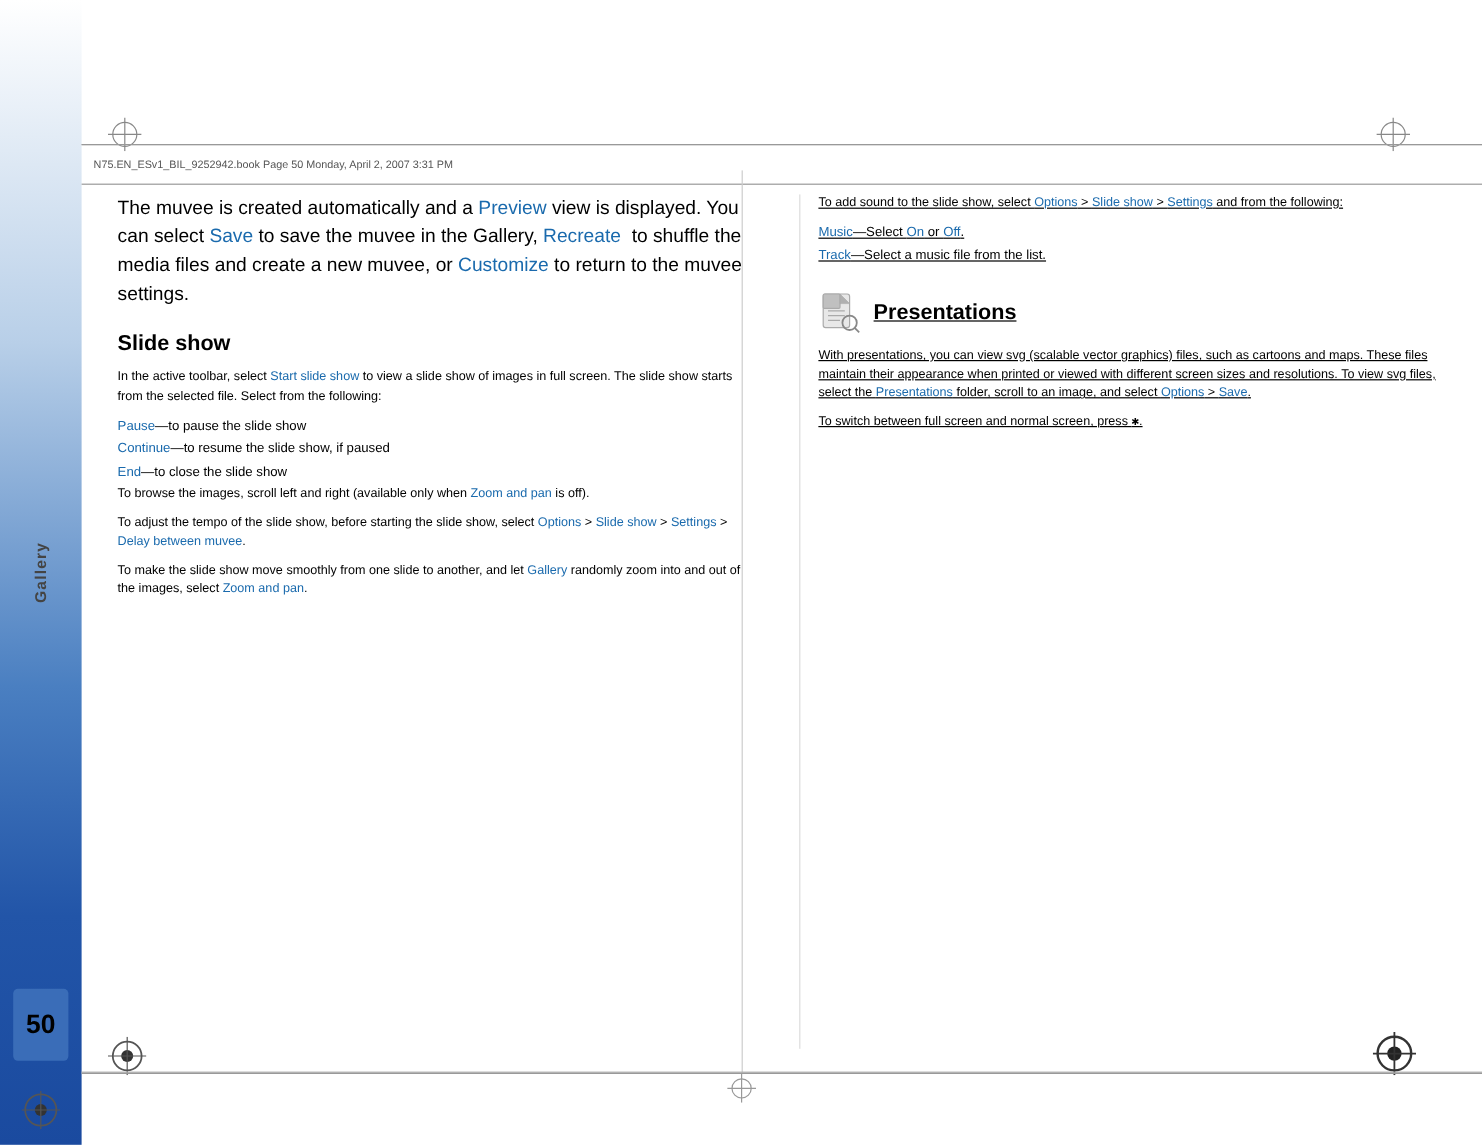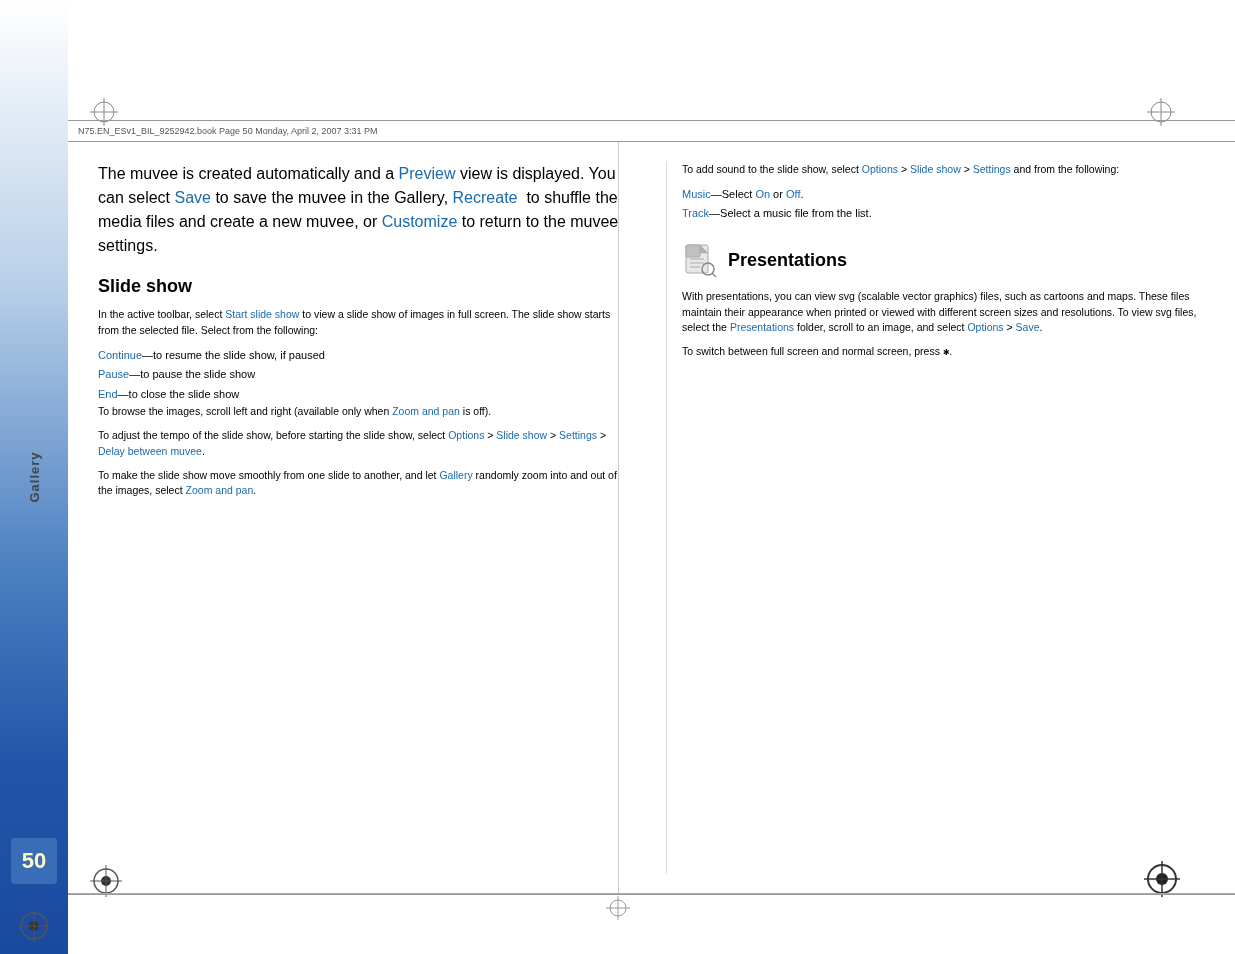--- a/index.html
+++ b/index.html
@@ -30,25 +30,25 @@
       background: linear-gradient(to bottom, #ffffff 0%, #b8cfe8 30%, #4a7fc1 60%, #2255a8 80%, #1a4a9f 100%);
       display: flex;
       flex-direction: column;
       align-items: center;
       justify-content: flex-end;
       padding-bottom: 30px;
     }
 
     .page-number {
       background: #3a6db8;
-      color: #fef9c3;
+      color: #000000;
       font-size: 22px;
       font-weight: bold;
       width: 46px;
-      height: 46px;
+      height: 60px;
       display: flex;
       align-items: center;
       justify-content: center;
       border-radius: 4px;
       margin-bottom: 40px;
     }
 
     .sidebar-label {
       position: absolute;
       top: 50%;
@@ -60,21 +60,21 @@
       white-space: nowrap;
       letter-spacing: 1px;
     }
 
     
     .header-bar {
       position: absolute;
       top: 120px;
       left: 68px;
       right: 0;
-      height: 22px;
+      height: 34px;
       border-top: 1px solid #999;
       border-bottom: 1px solid #999;
       display: flex;
       align-items: center;
       padding-left: 10px;
     }
 
     .header-text {
       font-size: 9px;
       color: #555;
@@ -95,20 +95,21 @@
 
     .left-column {
       flex: 1;
       padding-right: 15px;
     }
 
     .right-column {
       flex: 1;
       padding-left: 15px;
       border-left: 1px solid #ddd;
+      text-decoration: underline;
     }
 
     
     .intro-para {
       font-size: 16px;
       line-height: 1.5;
       margin-bottom: 18px;
       color: #000;
     }
 
@@ -273,24 +274,24 @@
 
       <h2 class="section-heading">Slide show</h2>
 
       <p class="body-text">
         In the active toolbar, select <span class="link-blue">Start slide show</span> to view a
         slide show of images in full screen. The slide show starts
         from the selected file. Select from the following:
       </p>
 
       <div class="option-item">
+        <span class="option-label">Pause</span><span class="option-desc">—to pause the slide show</span>
+      </div>
+      <div class="option-item">
         <span class="option-label">Continue</span><span class="option-desc">—to resume the slide show, if paused</span>
-      </div>
-      <div class="option-item">
-        <span class="option-label">Pause</span><span class="option-desc">—to pause the slide show</span>
       </div>
       <div class="option-item" style="margin-bottom:1px;">
         <span class="option-label">End</span><span class="option-desc">—to close the slide show</span>
       </div>
 
       <p class="body-text">
         To browse the images, scroll left and right (available only
         when <span class="link-blue">Zoom and pan</span> is off).
       </p>
 

